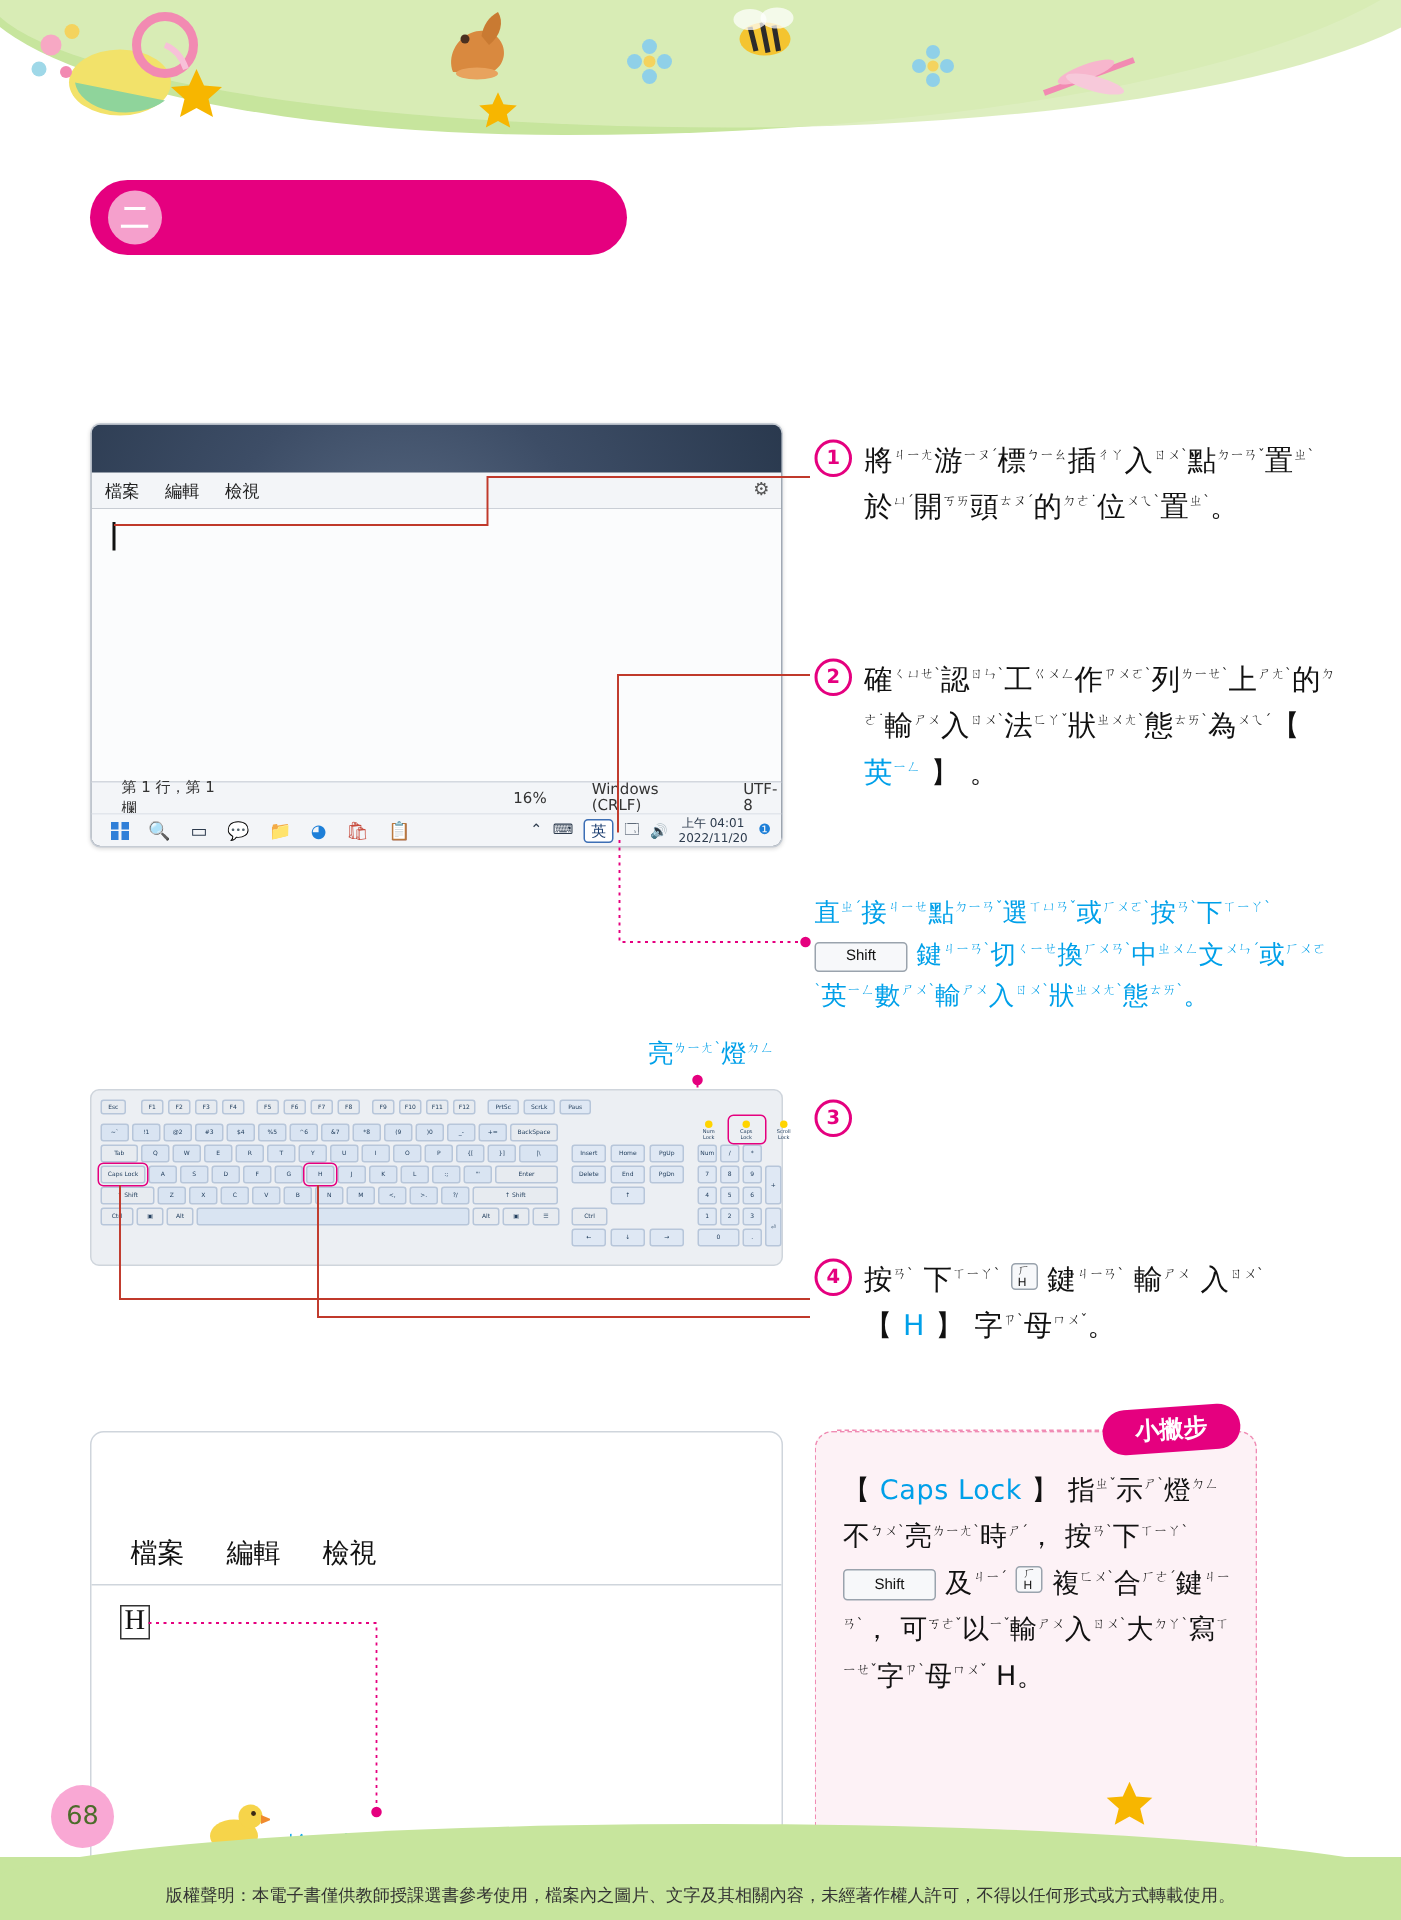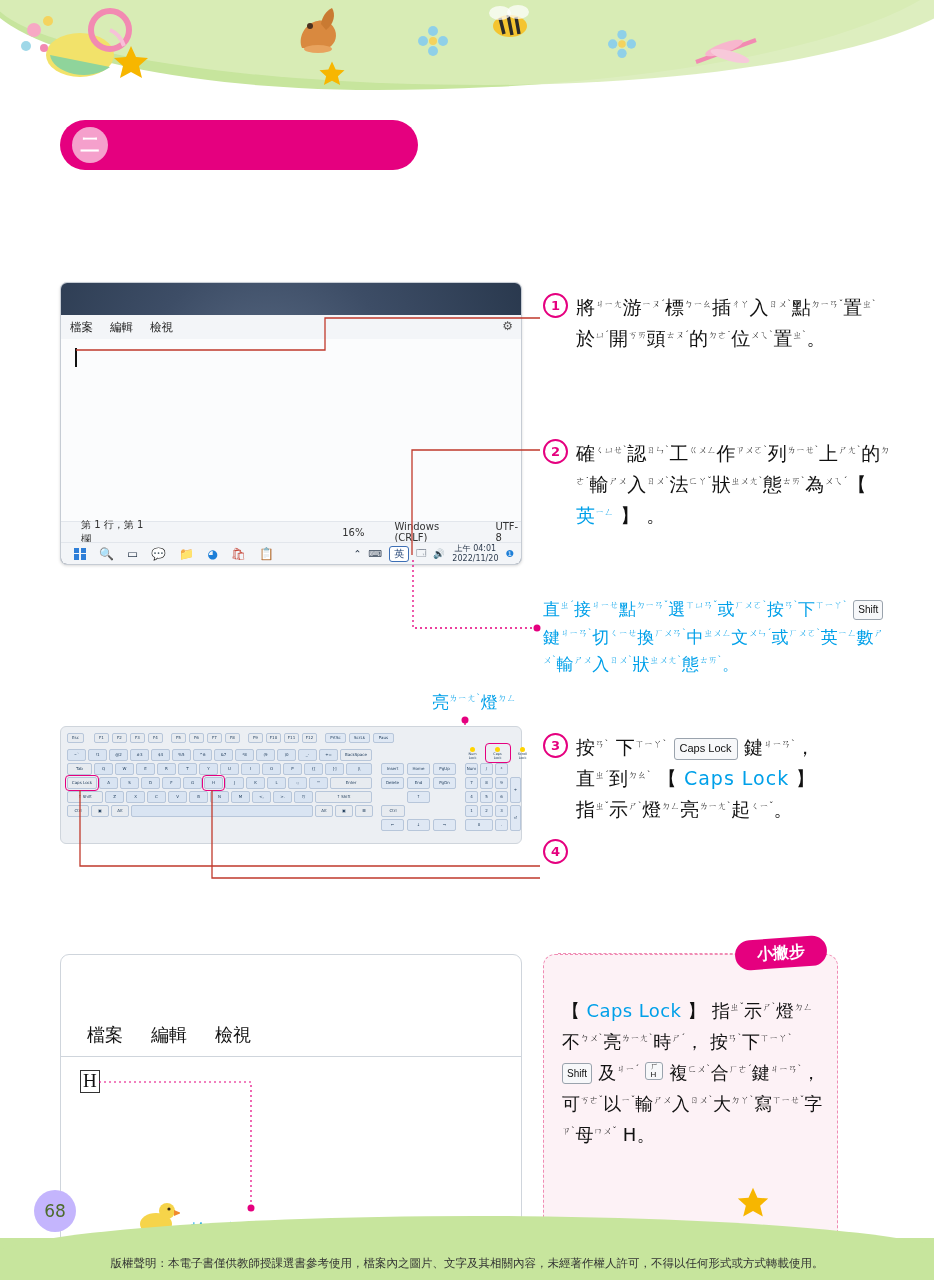--- a/index.html
+++ b/index.html
@@ -129,21 +129,21 @@
     margin-left:8px; font-size:19px; color:#111; line-height:1.62;
     letter-spacing:.5px;
   }
   .kw { color:#00a0e9; }
   .keycap {
     display:inline-block; border:1px solid #9aa3ad; border-radius:3px;
     background:#f7f8fa; font-size:11px; padding:1px 5px;
     vertical-align:2px; color:#111; letter-spacing:0;
     font-family:"Liberation Sans", sans-serif;
   }
-  .keycap.sm { font-size:10px; padding:1px 4px; }
+  .keycap.sm { font-size:10px; padding:1px 20px; }
 
   
   .bluenote {
     position:absolute; left:543px; top:500px; width:345px;
     color:#00a0e9; font-size:17px; line-height:1.62; letter-spacing:.5px;
   }
 
   
   .kbwrap { position:absolute; left:60px; top:630px; width:462px; height:144px; }
   .kb {
@@ -206,28 +206,28 @@
   }
   .tip-ribbon {
     position:absolute; right:10px; top:-17px; width:92px; height:30px;
     background:#e5007f; border-radius:15px 15px 15px 15px;
     color:#fff; font-size:16px; font-weight:bold;
     display:flex; align-items:center; justify-content:center;
     transform:rotate(-4deg);
   }
   .tip-dashline { position:absolute; left:14px; top:-2px; width:200px; border-top:1.6px dashed #f08cb4; }
   .tip-text {
-    position:absolute; left:18px; top:41px; width:262px;
+    position:absolute; left:18px; top:24px; width:262px;
     font-size:18px; color:#111; line-height:1.72; letter-spacing:.4px;
   }
 
   
   .pagenum {
     position:absolute; left:34px; bottom:48px; width:42px; height:42px;
-    border-radius:50%; background:#c4b5fd; color:#4c6b2a;
+    border-radius:50%; background:#f9a8d4; color:#4c6b2a;
     display:flex; align-items:center; justify-content:center;
     font-size:17px;
   }
   .footerband {
     position:absolute; left:0; bottom:0; width:934px; height:42px;
     background:#c7e59d;
   }
   .footerband .wave {
     position:absolute; left:-20px; top:-22px; width:990px; height:46px;
     background:#c7e59d; border-radius:50% 50% 0 0 / 100% 100% 0 0;
@@ -523,29 +523,28 @@
     </div>
 
     <svg style="position:absolute;left:0;top:0;" width="480" height="160">
       <path d="M20 64 L20 140 L480 140" stroke="#c0392b" stroke-width="1.3" fill="none"></path>
       <path d="M152 64 L152 152 L480 152" stroke="#c0392b" stroke-width="1.3" fill="none"></path>
     </svg>
   </div>
 
   <div class="step" style="left:543px; top:636px; width:348px;">
     <div class="step-num">3</div>
-    <div class="step-txt">
-      按<span class="ruby">ㄢˋ</span> 下<span class="ruby">ㄒㄧㄚˋ</span> <span class="keycap">Caps Lock</span> 鍵<span class="ruby">ㄐㄧㄢˋ</span>，<br>
-      直<span class="ruby">ㄓˊ</span>到<span class="ruby">ㄉㄠˋ</span> 【 <span class="kw" style="letter-spacing:1px;">Caps Lock</span> 】<br>
-      指<span class="ruby">ㄓˇ</span>示<span class="ruby">ㄕˋ</span>燈<span class="ruby">ㄉㄥ</span>亮<span class="ruby">ㄌㄧㄤˋ</span>起<span class="ruby">ㄑㄧˇ</span>。
-    </div>
   </div>
 
   <div class="step" style="left:543px; top:742px; width:348px;">
     <div class="step-num">4</div>
+    <div class="step-txt">
+      按<span class="ruby">ㄢˋ</span> 下<span class="ruby">ㄒㄧㄚˋ</span> <span class="keycap" style="font-size:8px;line-height:1;padding:0 4px;">ㄏ<br>H</span> 鍵<span class="ruby">ㄐㄧㄢˋ</span> 輸<span class="ruby">ㄕㄨ</span> 入<span class="ruby">ㄖㄨˋ</span><br>
+      【 <span class="kw">H</span> 】 字<span class="ruby">ㄗˋ</span>母<span class="ruby">ㄇㄨˇ</span>。
+    </div>
   </div>
 
   <div class="np2">
     <div class="np2-menu">
       <span>檔案</span>
       <span>編輯</span>
       <span>檢視</span>
     </div>
     <div class="np2-body">
       <div class="h-box">H</div>

